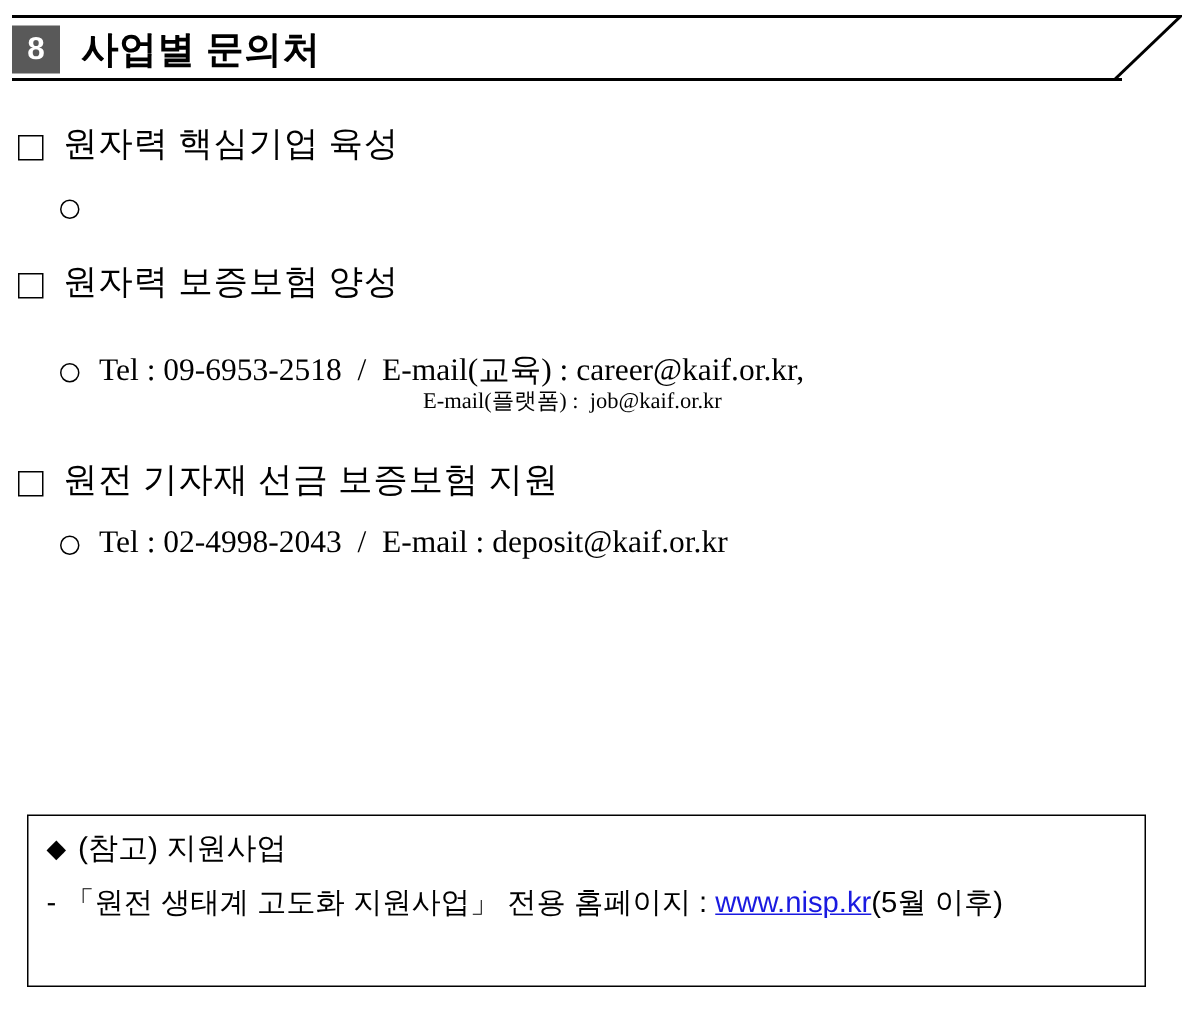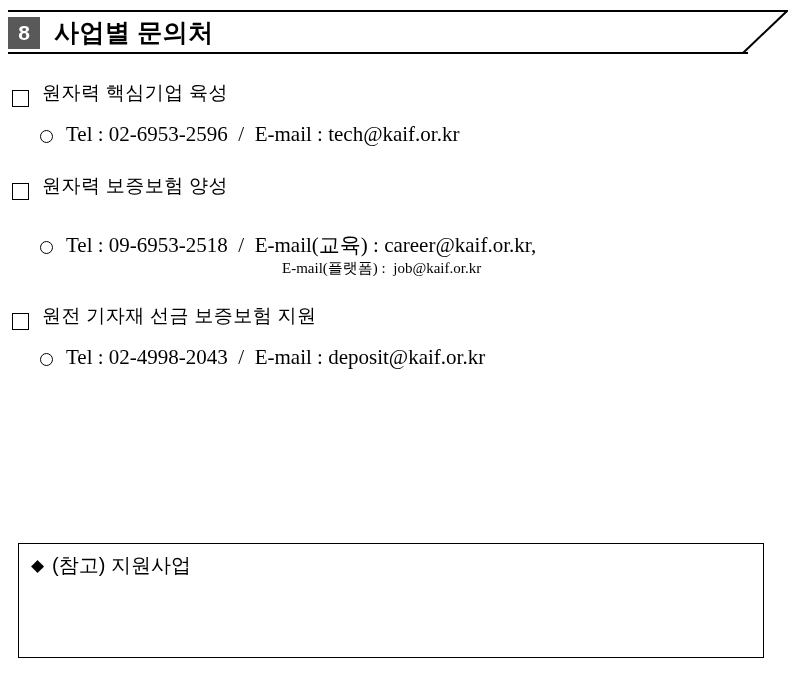--- a/index.html
+++ b/index.html
@@ -78,21 +78,21 @@
   .content {
     position: relative;
     padding: 0 12px;
   }
   .block {
     margin-top: 2px;
   }
   .line-sq {
     display: flex;
     align-items: flex-start;
-    font-size: 19px;
+    font-size: 23px;
     margin: 0 0 0 0;
     line-height: 1.2;
   }
   .sq-box {
     display: inline-block;
     width: 15px;
     height: 15px;
     border: 1.6px solid #000;
     margin-right: 13px;
     margin-top: 8px;
@@ -188,21 +188,20 @@
   <div class="gap-a"></div>
 
   <div class="block">
     <div class="line-sq">
       <span class="sq-box"></span>
       <span class="sq-text">원자력 핵심기업 육성</span>
     </div>
     <div class="gap-c"></div>
     <div class="line-circle">
       <span class="circ"></span>
-      <span class="circ-text">Tel : 02-6953-2596  /  E-mail : tech@kaif.or.kr</span>
     </div>
   </div>
 
   <div class="gap-a"></div>
 
   <div class="block">
     <div class="line-sq">
       <span class="sq-box"></span>
       <span class="sq-text">원자력 보증보험 양성</span>
     </div>
@@ -229,14 +228,17 @@
     </div>
   </div>
 </div>
 
 <div class="notebox">
   <div class="note-title">
     <span class="diamond">◆</span>
     <span>(참고) 지원사업</span>
   </div>
 
+  <div class="note-line">
+    <span class="note-dash">-</span><span>「원전 생태계 고도화 지원사업」 전용 홈페이지 : </span><a class="link" href="#">www.nisp.kr</a><span>(5월 이후)</span>
+  </div>
 
 </div>
 
 </body></html>

